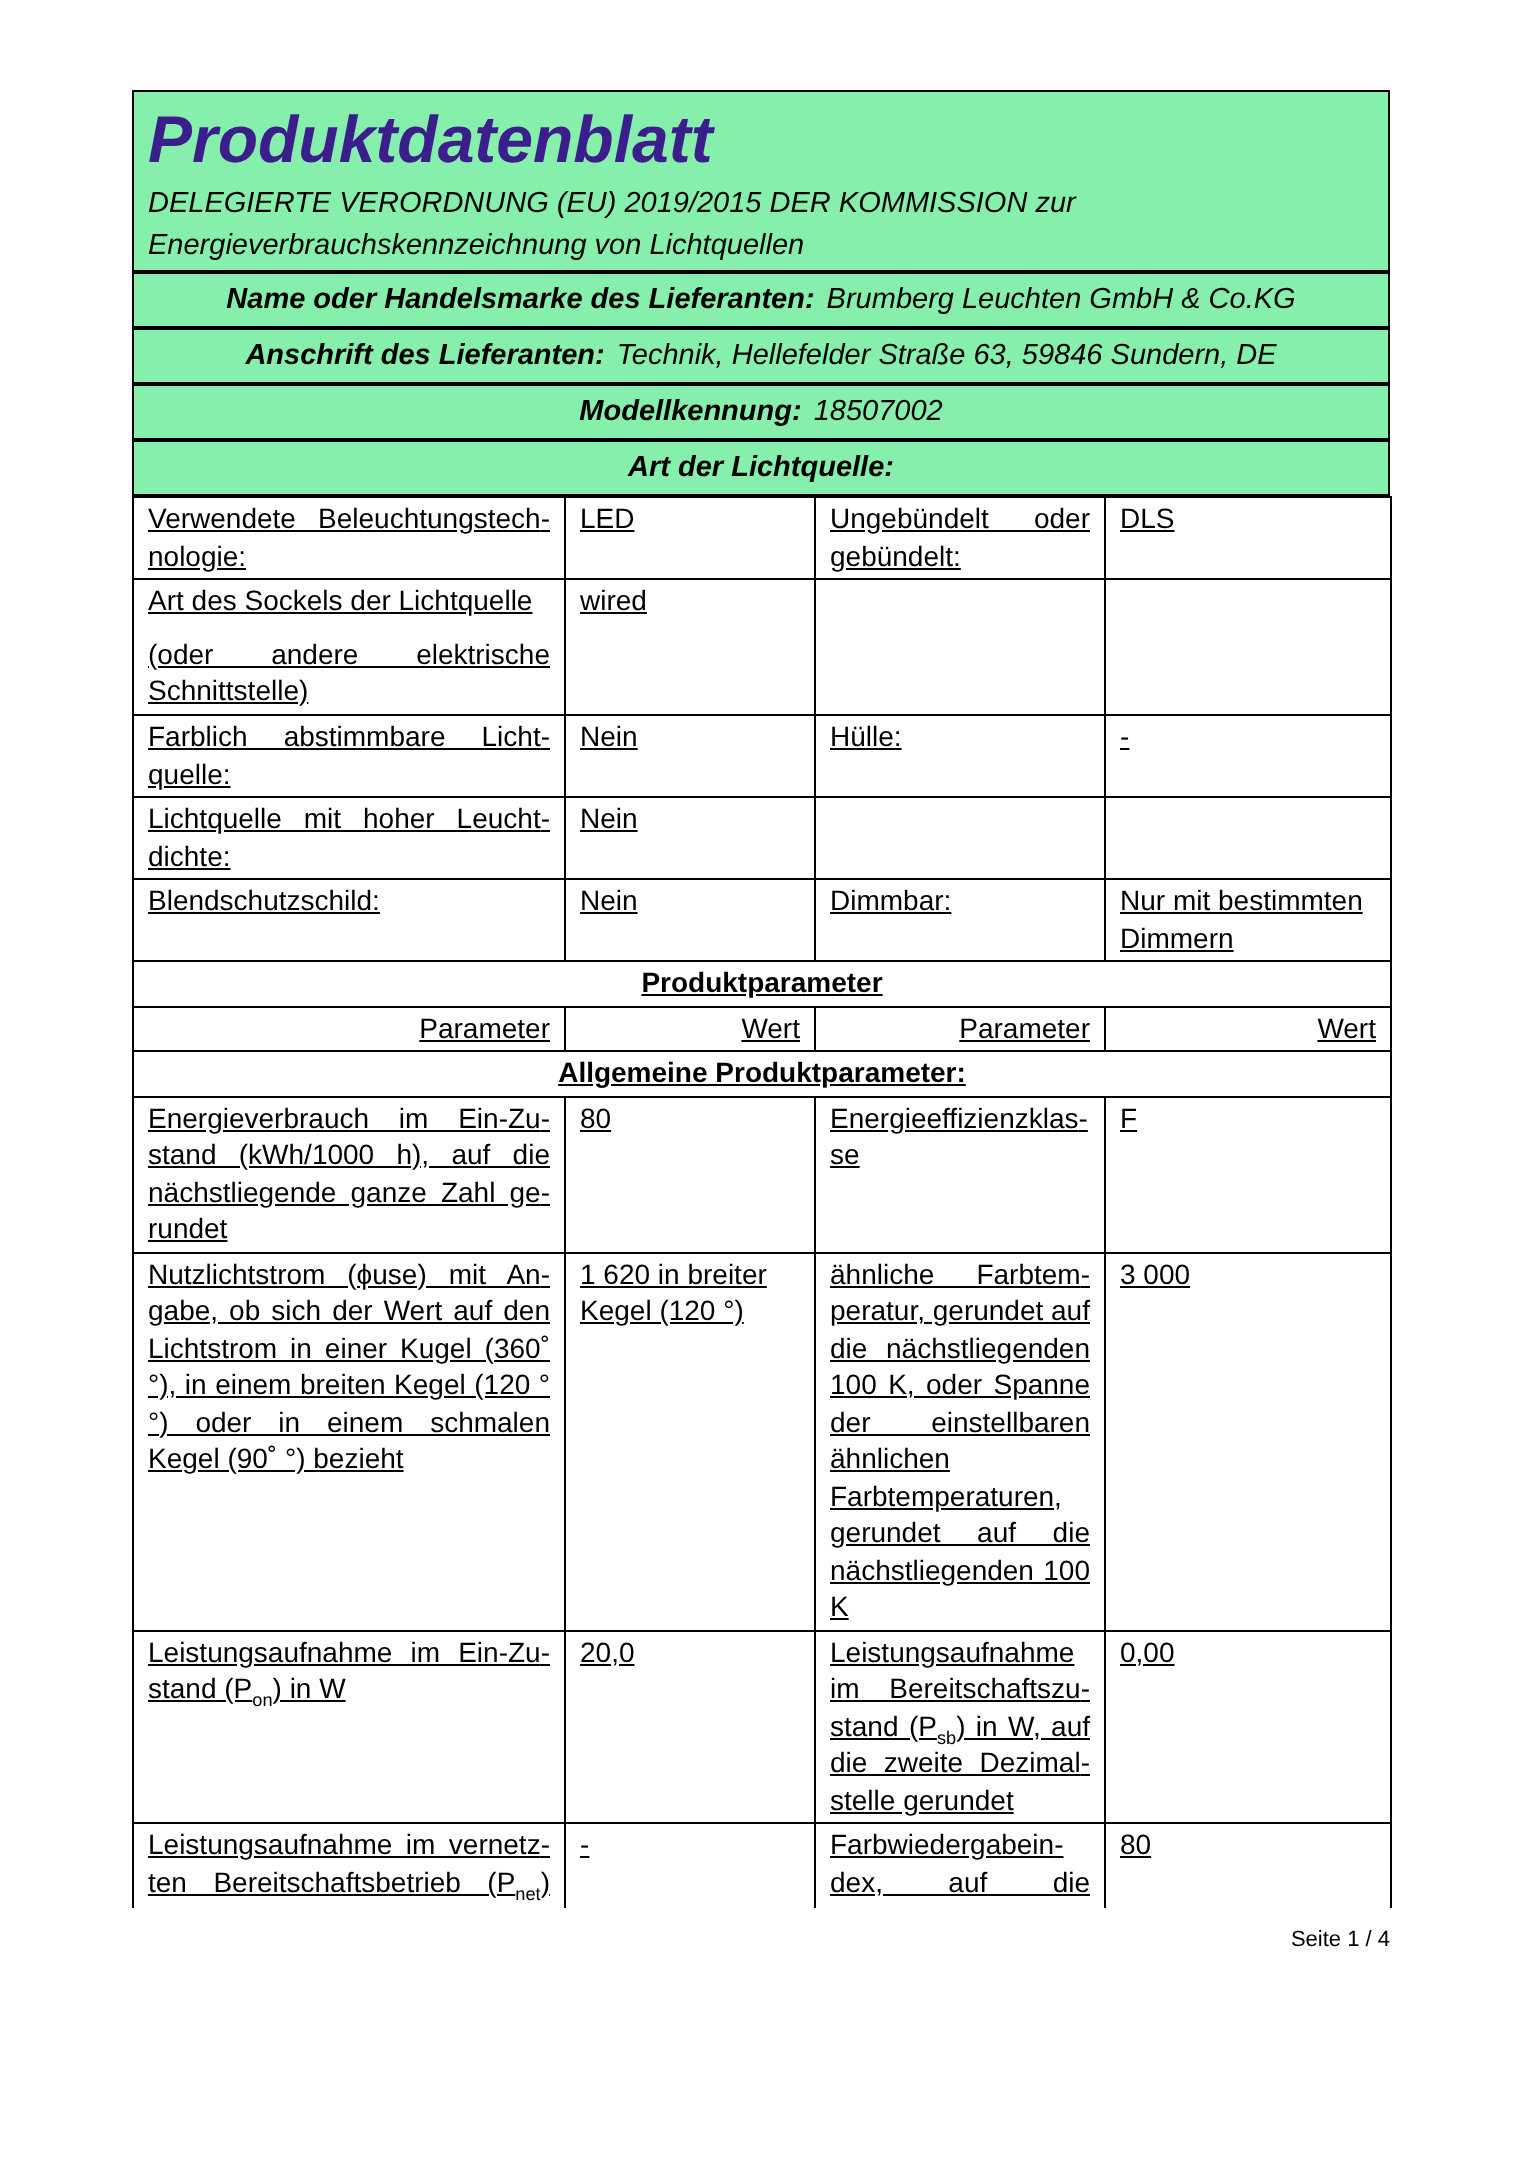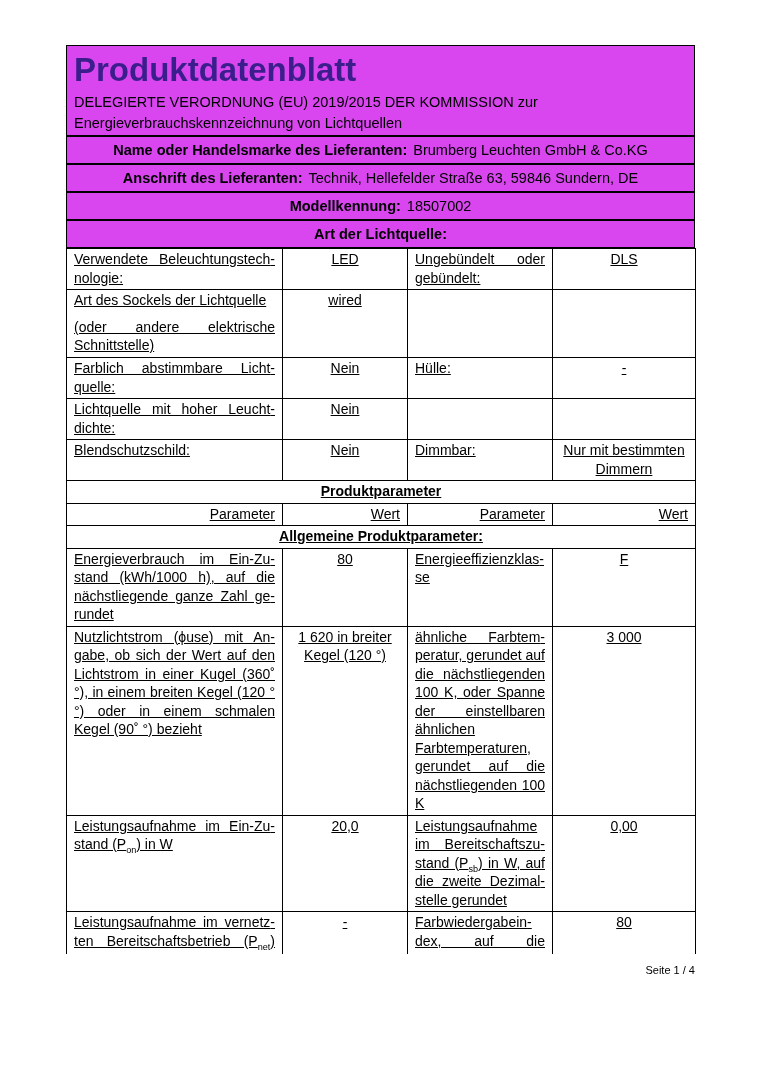--- a/index.html
+++ b/index.html
@@ -13,21 +13,22 @@
     font-family: "Liberation Sans", sans-serif;
     color: #000;
     overflow: hidden;
   }
   .content { width: 629px; }
 
   
   .box {
     border: 1px solid #000;
     box-sizing: border-box;
-    background: #d946ef;
+    background: #86efac;
+    font-style: italic;
   }
   .title-box { height: 91px; padding: 4px 7px; }
   .page-title {
     margin: 0;
     font-size: 33px;
     line-height: 40px;
     font-weight: 700;
     color: #3b1e8c;
     letter-spacing: 0px;
   }
@@ -58,21 +59,21 @@
   table.grid td {
     border: 1px solid #000;
     vertical-align: top;
     padding: 1px 7px 2px 7px;
     line-height: 18.5px;
     overflow: hidden;
     box-sizing: border-box;
     text-decoration: underline;
   }
   td.cl { text-align: justify; }          
-  td.cv { text-align: center; padding-left: 4px; padding-right: 4px; }
+  td.cv { text-align: left; padding-left: 4px; padding-right: 4px; }
   td.sec { text-align: center; font-weight: 700; }
   td.hdr { text-align: right; font-weight: 400; }
   td.jl  { text-align: justify; text-align-last: justify; } 
   .para-gap { margin-top: 8px; }
   sub { font-size: 0.65em; line-height: 0; }
 
   tr.r1 { height: 41px; } tr.r2 { height: 68px; } tr.r3 { height: 57px; }
   tr.r4 { height: 41px; } tr.r5 { height: 40px; } tr.r6 { height: 38px; }
   tr.rs { height: 22px; }
   tr.p0 { height: 78px; } tr.p1 { height: 187px; } tr.p2 { height: 96px; }

